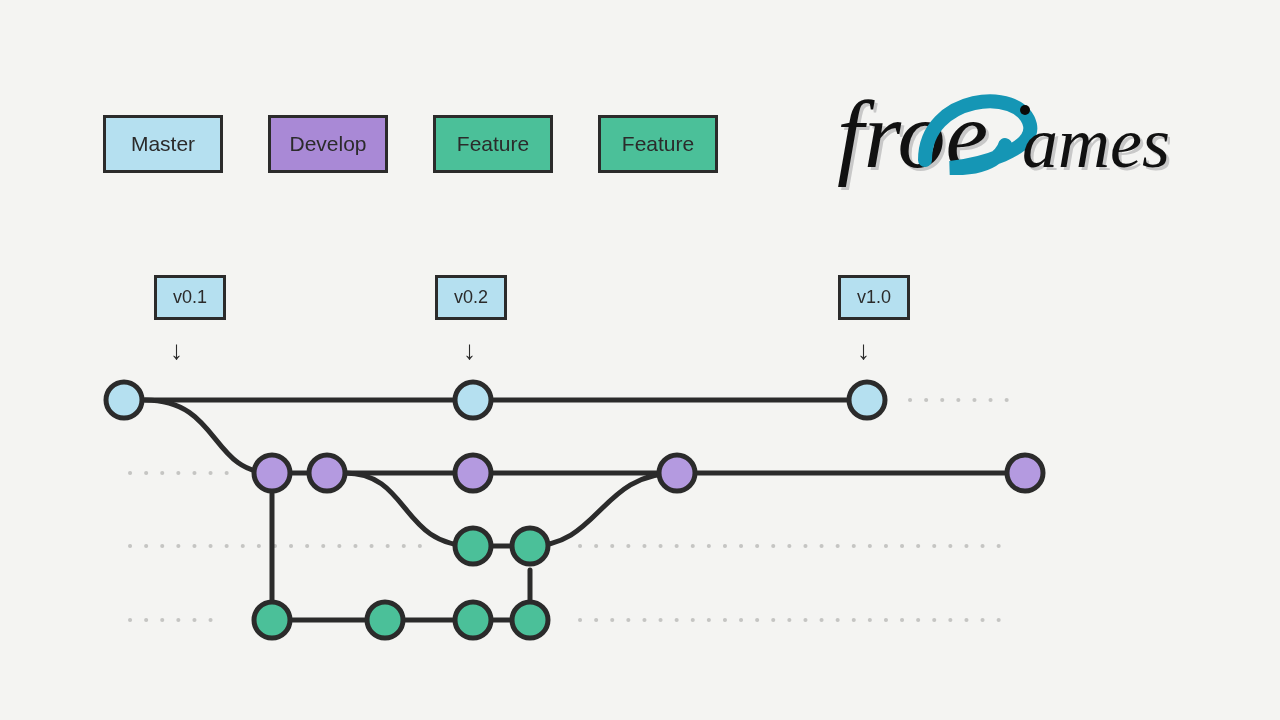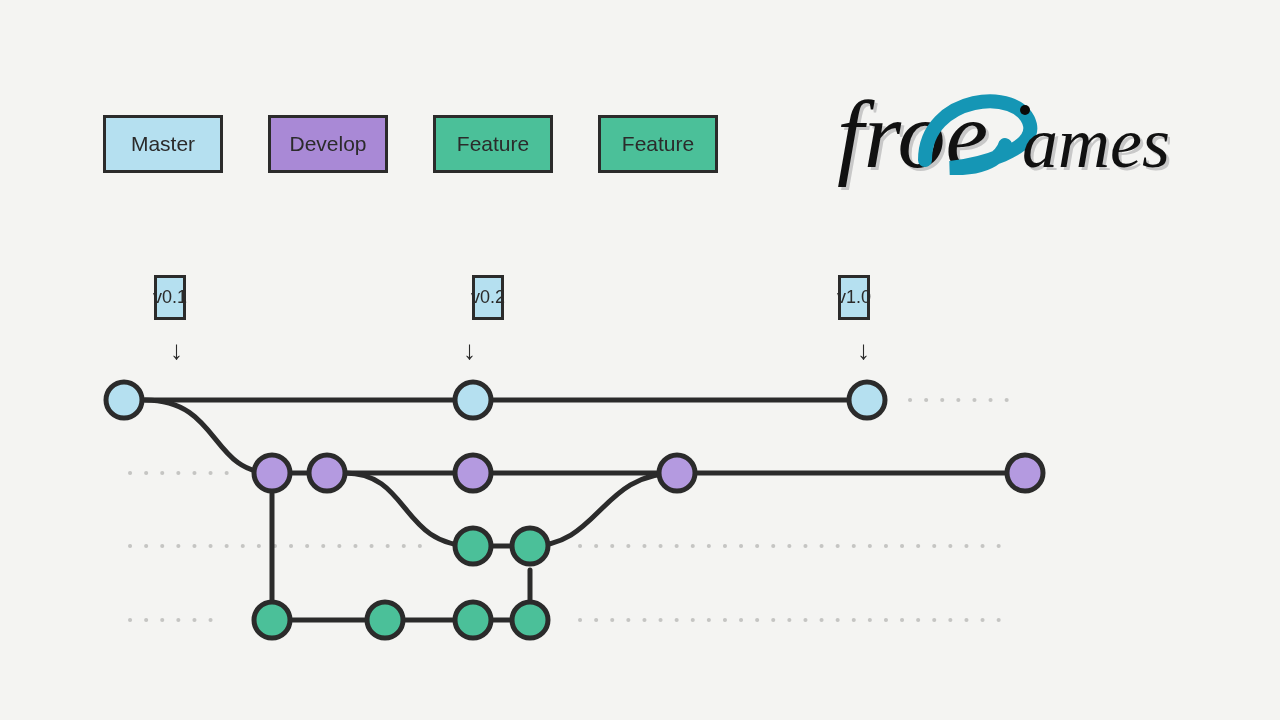--- a/index.html
+++ b/index.html
@@ -1,18 +1,18 @@
 <!DOCTYPE html>
 <html><head>
 <meta charset="utf-8">
 <style>
   html,body{margin:0;padding:0;width:1280px;height:720px;background:#f4f4f2;font-family:"Helvetica Neue",Arial,sans-serif;color:#2b2b2b;overflow:hidden}
   .canvas{position:relative;width:1280px;height:720px}
   .legend-box{position:absolute;top:115px;width:120px;height:58px;border:3px solid;box-sizing:border-box;display:flex;align-items:center;justify-content:center;font-size:21px}
-  .tag-box{position:absolute;top:275px;width:32px;height:45px;border:3px solid #2b2b2b;background:#b5e0f0;box-sizing:border-box;display:flex;align-items:center;justify-content:center;font-size:18px}
+  .tag-box{position:absolute;top:275px;width:72px;height:45px;border:3px solid #2b2b2b;background:#b5e0f0;box-sizing:border-box;display:flex;align-items:center;justify-content:center;font-size:18px}
   .arrow{position:absolute;top:335px;font-size:26px;font-weight:bold;color:#2b2b2b}
   .logo{position:absolute;top:70px;left:830px;width:340px;height:130px}
   svg.graph{position:absolute;left:0;top:0;width:1280px;height:720px;pointer-events:none}
 </style>
 </head>
 <body>
 
 <div class="canvas">
 
   <div class="legend-box" style="left:268px;background:#a989d6;border-color:#2b2b2b">
@@ -24,21 +24,21 @@
   <div class="legend-box" style="left:433px;background:#4bc099;border-color:#2b2b2b">
       <span>Feature</span>
     </div>
   <div class="legend-box" style="left:598px;background:#4bc099;border-color:#2b2b2b">
       <span>Feature</span>
     </div>
 
   <div class="tag-box" style="left:154px">
       <span>v0.1</span>
     </div>
-  <div class="tag-box" style="left:472px">
+  <div class="tag-box" style="left:435px">
       <span>v0.2</span>
     </div>
   <div class="tag-box" style="left:838px">
       <span>v1.0</span>
     </div>
 
   <div class="arrow" style="left:170px">↓</div>
   <div class="arrow" style="left:463px">↓</div>
   <div class="arrow" style="left:857px">↓</div>
 

